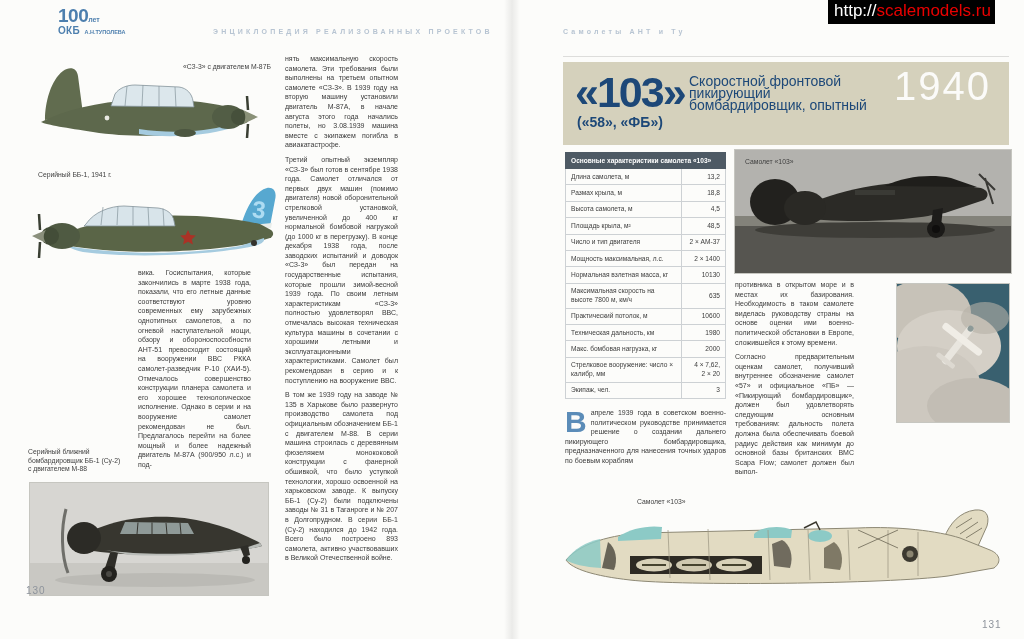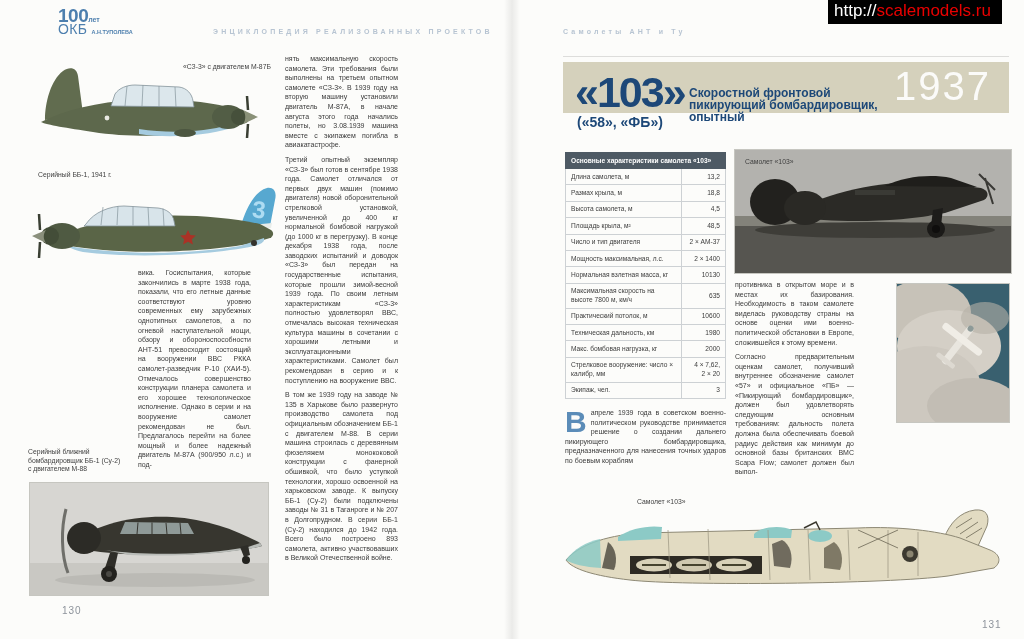--- a/index.html
+++ b/index.html
@@ -8,44 +8,44 @@
   #spread { position:relative; width:1024px; height:639px; background:#fcfcfa; overflow:hidden; }
   #gutter { position:absolute; left:504px; top:0; width:16px; height:639px;
     background:linear-gradient(90deg, rgba(0,0,0,0) 0%, rgba(0,0,0,.07) 50%, rgba(0,0,0,0) 100%); }
 
   .abs { position:absolute; }
 
   
   .logo { left:58px; top:11px; color:#4d7fae; line-height:9px; }
   .logo-100 { font-size:19px; font-weight:bold; letter-spacing:-.5px; }
   .logo-let { font-size:7px; font-weight:bold; }
-  .logo-okb { font-size:14px; font-weight:normal; letter-spacing:.3px; }
+  .logo-okb { font-size:10px; font-weight:bold; letter-spacing:.3px; }
   .logo-name { font-size:5.5px; font-weight:bold; }
   .running-head { font-size:7px; letter-spacing:3.2px; color:#b7c4d2; font-weight:bold; }
   .rule { height:1px; background:#dddddb; }
 
   
   #watermark { left:828px; top:0; background:#000; color:#fff; font-size:17px;
-    padding:1px 11px 3px 6px; letter-spacing:0; white-space:nowrap; }
+    padding:1px 4px 3px 6px; letter-spacing:0; white-space:nowrap; }
   #watermark .red { color:#e80000; }
 
   
   .body-text { font-size:7px; line-height:9.6px; color:#3a3a3a; text-align:justify; }
   .body-text p { margin-bottom:5px; }
   .caption { font-size:6.8px; line-height:8.6px; color:#3f3f3f; }
   .pre { white-space:pre-line; }
   .pagenum { font-size:10px; color:#8d939b; letter-spacing:1px; }
 
   
-  #banner { left:563px; top:62px; width:446px; height:51px; background:#d5d1bc; }
+  #banner { left:563px; top:62px; width:446px; height:83px; background:#d5d1bc; }
   #banner-title { position:absolute; left:12px; top:0px; font-size:43px; font-weight:bold;
     color:#1d4878; letter-spacing:-2px; line-height:60px; }
   #banner-aka { position:absolute; left:14px; top:52px; font-size:14px; font-weight:bold; color:#1d4878; }
-  #banner-desc { position:absolute; left:126px; top:25px; width:190px; font-size:12px;
-    line-height:12px; font-weight:bold; color:#1d4878; }
+  #banner-desc { position:absolute; left:126px; top:13px; width:190px; font-size:14px;
+    line-height:12px; font-weight:normal; color:#1d4878; }
   #banner-year { position:absolute; right:18px; top:2px; font-size:40px; letter-spacing:2px;
     color:rgba(255,255,255,.9); font-weight:normal; }
 
   
   #specs { left:565px; top:152px; width:161px; border-collapse:collapse; }
   #specs th { background:#4e5a64; color:#fff; font-size:6.6px; font-weight:bold;
     text-align:left; padding:4px 5px; border:1px solid #4e5a64; }
   #specs td { border:1px solid #cdd1d4; font-size:6.6px; padding:3.5px 5px; color:#3c3c3c;
     line-height:8.4px; }
   #specs td.val { text-align:right; width:44px; white-space:pre-line; }
@@ -124,38 +124,38 @@
       <path d="M95 39 L158 40 L164 51 L90 51 Z" fill="#8f9a98"></path>
       <path d="M108 39.5 L107 51 M122 39.5 L122 51 M136 40 L137 51 M150 40 L151 51" stroke="#35342e" stroke-width="1"></path>
       <path d="M80 70 L74 88 L84 88 L88 70 Z" fill="#2e2d28"></path>
       <circle cx="79" cy="91" r="8" fill="#23221e"></circle>
       <circle cx="79" cy="91" r="3" fill="#4a4944"></circle>
       <path d="M210 64 L214 74 L220 72 L218 62 Z" fill="#2e2d28"></path>
       <circle cx="216" cy="77" r="4" fill="#23221e"></circle>
     </svg>
   </div>
 
-  <div class="abs pagenum" style="left:26px; top:605px;margin-left:36px;">130</div>
+  <div class="abs pagenum" style="left:26px; top:585px;">130</div>
 
   <div class="abs body-text" style="left:285px; top:54px; width:113px; height:550px; overflow:hidden;">
     <p>нять максимальную скорость самолета. Эти требования были выполнены на третьем опытном самолете «СЗ-3». В 1939 году на вторую машину установили двигатель М-87А, в начале августа этого года начались полеты, но 3.08.1939 машина вместе с экипажем погибла в авиакатастрофе.</p>
     <p>Третий опытный экземпляр «СЗ-3» был готов в сентябре 1938 года. Самолет отличался от первых двух машин (помимо двигателя) новой оборонительной стрелковой установкой, увеличенной до 400 кг нормальной бомбовой нагрузкой (до 1000 кг в перегрузку). В конце декабря 1938 года, после заводских испытаний и доводок «СЗ-3» был передан на государственные испытания, которые прошли зимой-весной 1939 года. По своим летным характеристикам «СЗ-3» полностью удовлетворял ВВС, отмечалась высокая техническая культура машины в сочетании с хорошими летными и эксплуатационными характеристиками. Самолет был рекомендован в серию и к поступлению на вооружение ВВС.</p>
     <p>В том же 1939 году на заводе № 135 в Харькове было развернуто производство самолета под официальным обозначением ББ-1 с двигателем М-88. В серии машина строилась с деревянным фюзеляжем монококовой конструкции с фанерной обшивкой, что было уступкой технологии, хорошо освоенной на харьковском заводе. К выпуску ББ-1 (Су-2) были подключены заводы № 31 в Таганроге и № 207 в Долгопрудном. В серии ББ-1 (Су-2) находился до 1942 года. Всего было построено 893 самолета, активно участвовавших в Великой Отечественной войне.</p>
   </div>
 
   <div class="abs running-head" style="left:563px; top:28px;">Самолеты АНТ и Ту</div>
   <div class="abs rule" style="left:563px; top:56px; width:446px;"></div>
 
   <div class="abs" id="watermark"><span>http://</span><span class="red">scalemodels.ru</span></div>
 
   <div class="abs" id="banner">
     <div id="banner-title">«103»</div>
     <div id="banner-aka">(«58», «ФБ»)</div>
     <div id="banner-desc">Скоростной фронтовой пикирующий бомбардировщик, опытный</div>
-    <div id="banner-year">1937</div>
+    <div id="banner-year">1940</div>
   </div>
 
   <table class="abs" id="specs">
     <thead>
       <tr>
           <th colspan="2">Основные характеристики самолета «103»</th>
         </tr>
     </thead>
     <tbody>
       <tr>

